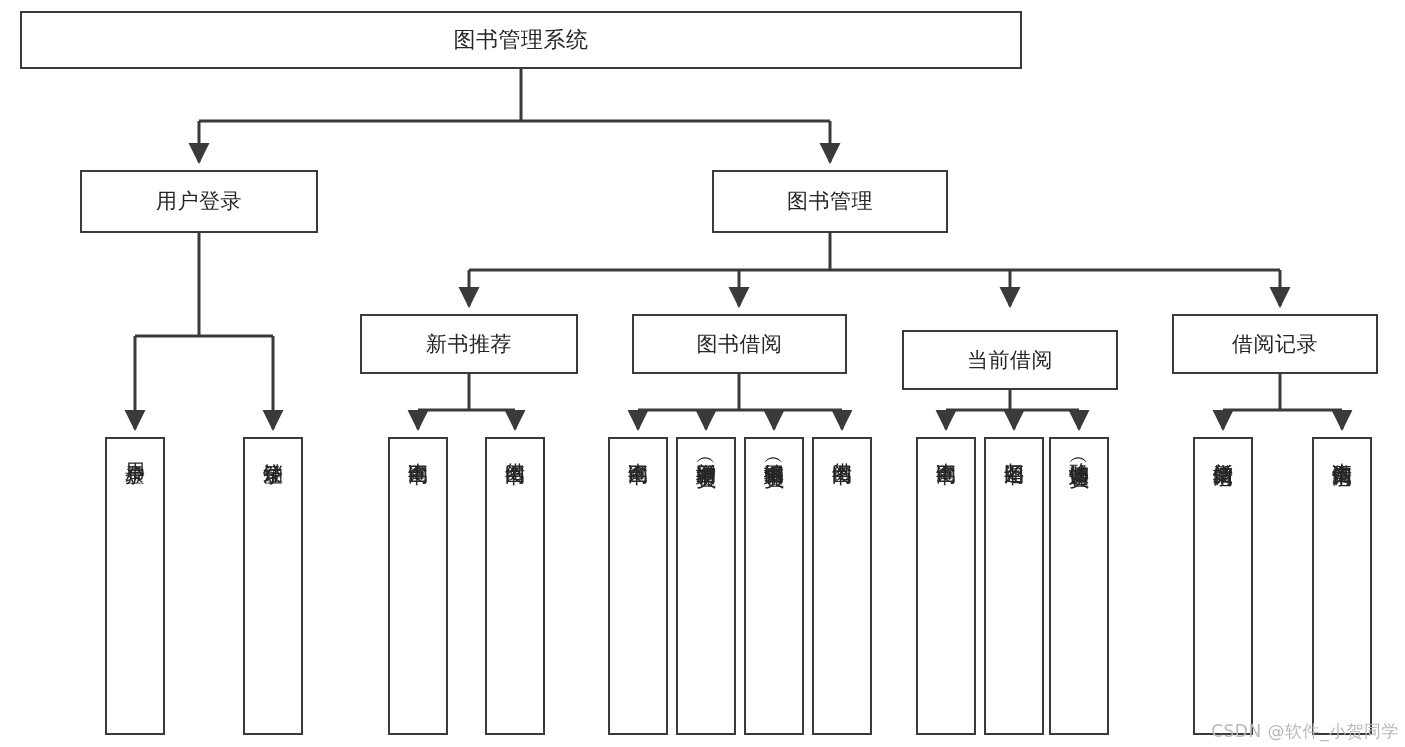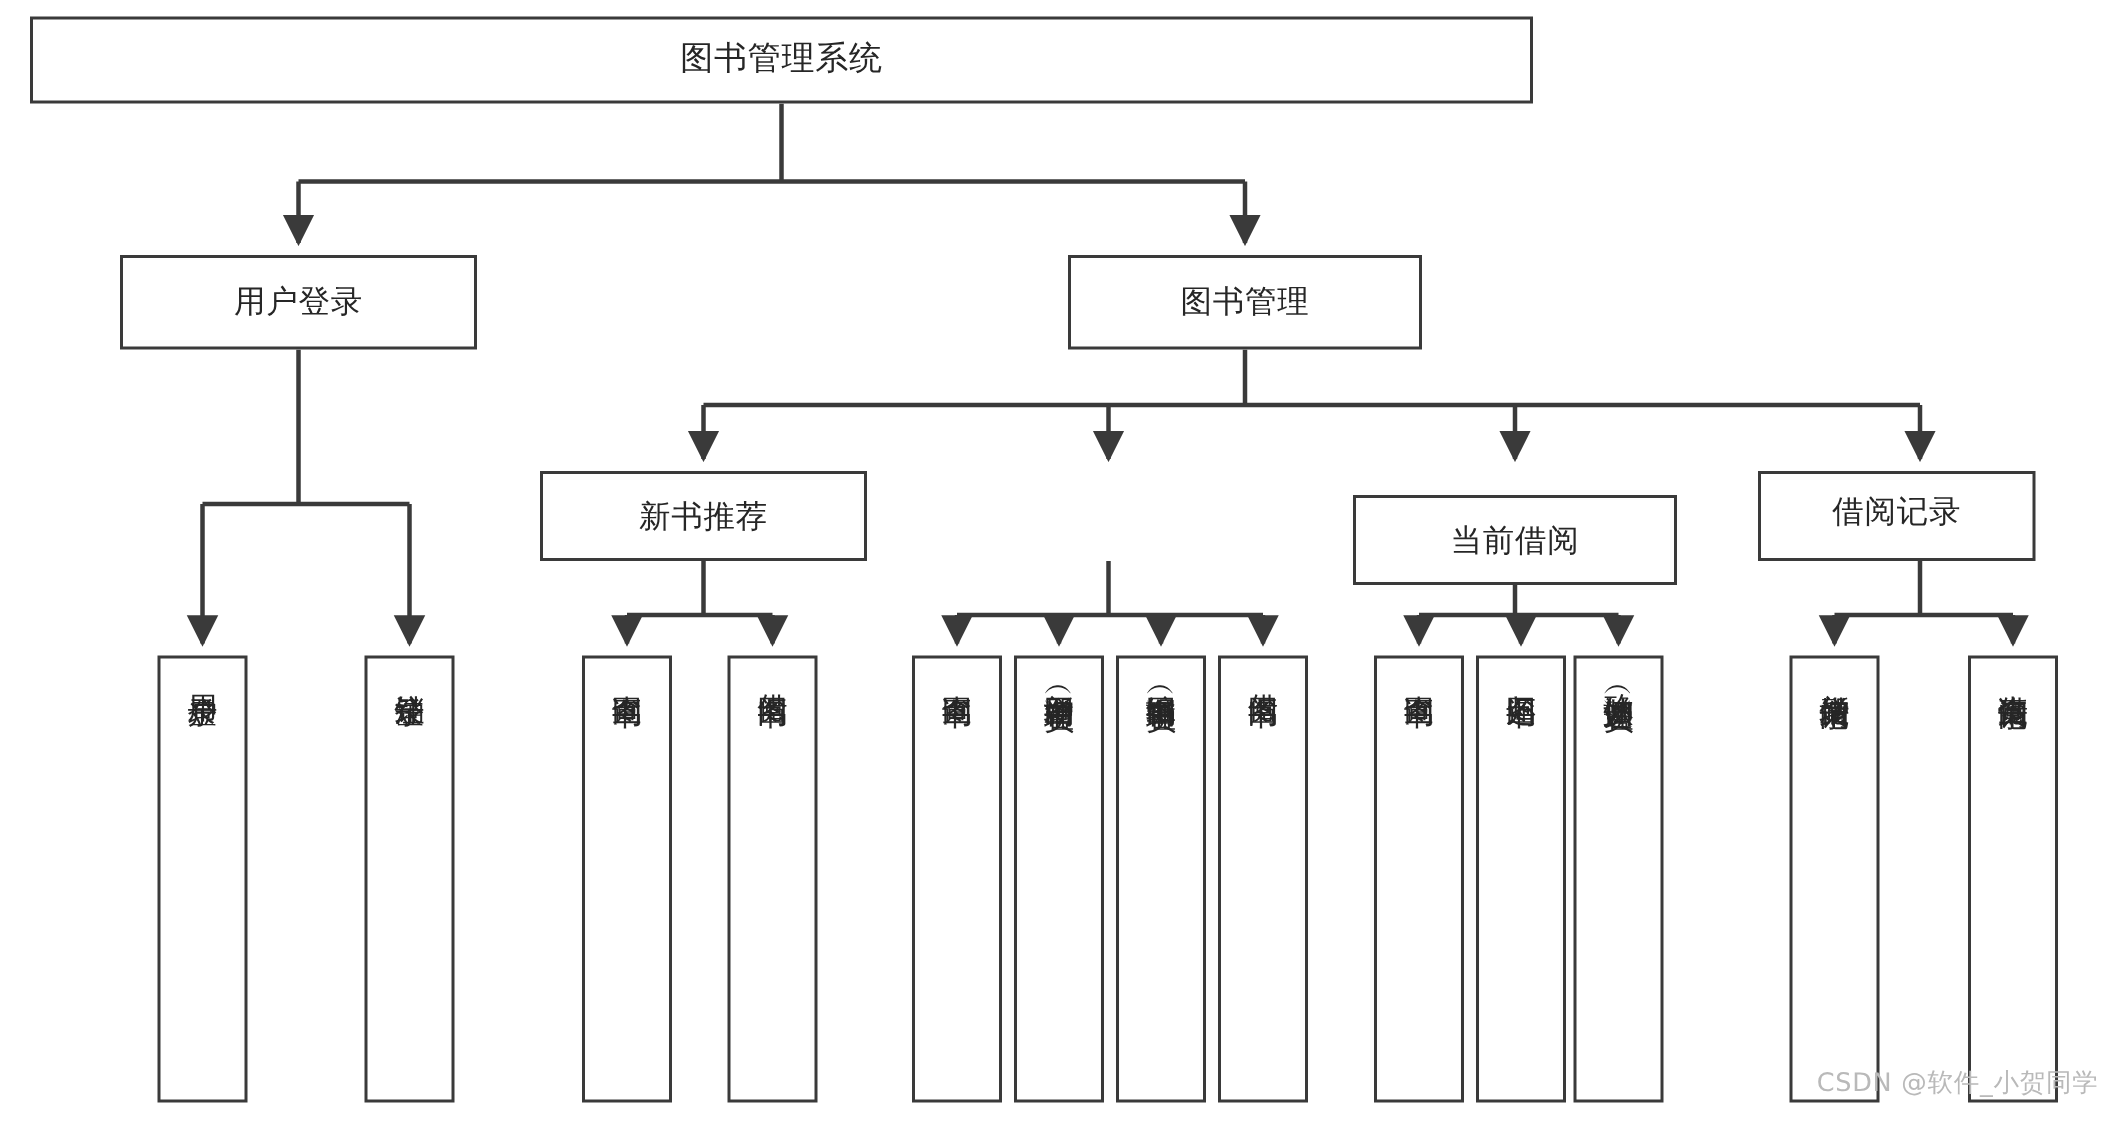--- a/index.html
+++ b/index.html
@@ -59,21 +59,21 @@
     writing-mode: vertical-rl;
     text-orientation: upright;
     font-size: 20px;
     line-height: 1.05;
     letter-spacing: 1px;
     white-space: nowrap;
   }
   .watermark {
     position: absolute;
     right: 6px;
-    bottom: 14px;
+    bottom: 4px;
     font-size: 17px;
     color: #b9b9b9;
     letter-spacing: 0.5px;
     white-space: nowrap;
   }
 </style>
 </head>
 <body>
 
 <div id="canvas">
@@ -135,24 +135,27 @@
   <div class="node horiz" style="left:80px; top:170px; width:238px; height:63px;">
     <span class="label">用户登录</span>
   </div>
   <div class="node horiz" style="left:712px; top:170px; width:236px; height:63px;">
     <span class="label">图书管理</span>
   </div>
 
   <div class="node horiz" style="left:360px; top:314px; width:218px; height:60px;">
     <span class="label">新书推荐</span>
   </div>
+  <div class="node horiz" style="left:632px; top:314px; width:215px; height:60px;">
+    <span class="label">图书借阅</span>
+  </div>
   <div class="node horiz" style="left:902px; top:330px; width:216px; height:60px;">
     <span class="label">当前借阅</span>
   </div>
-  <div class="node horiz" style="left:1172px; top:314px; width:185px; height:60px;font-family:Liberation Mono, monospace;">
+  <div class="node horiz" style="left:1172px; top:314px; width:206px; height:60px;">
     <span class="label">借阅记录</span>
   </div>
 
   <div class="node vert" style="left:105px; top:437px; width:60px; height:298px;">
     <span class="label">用户登录</span>
   </div>
   <div class="node vert" style="left:243px; top:437px; width:60px; height:298px;">
     <span class="label">注销登录</span>
   </div>
   <div class="node vert" style="left:388px; top:437px; width:60px; height:298px;">

